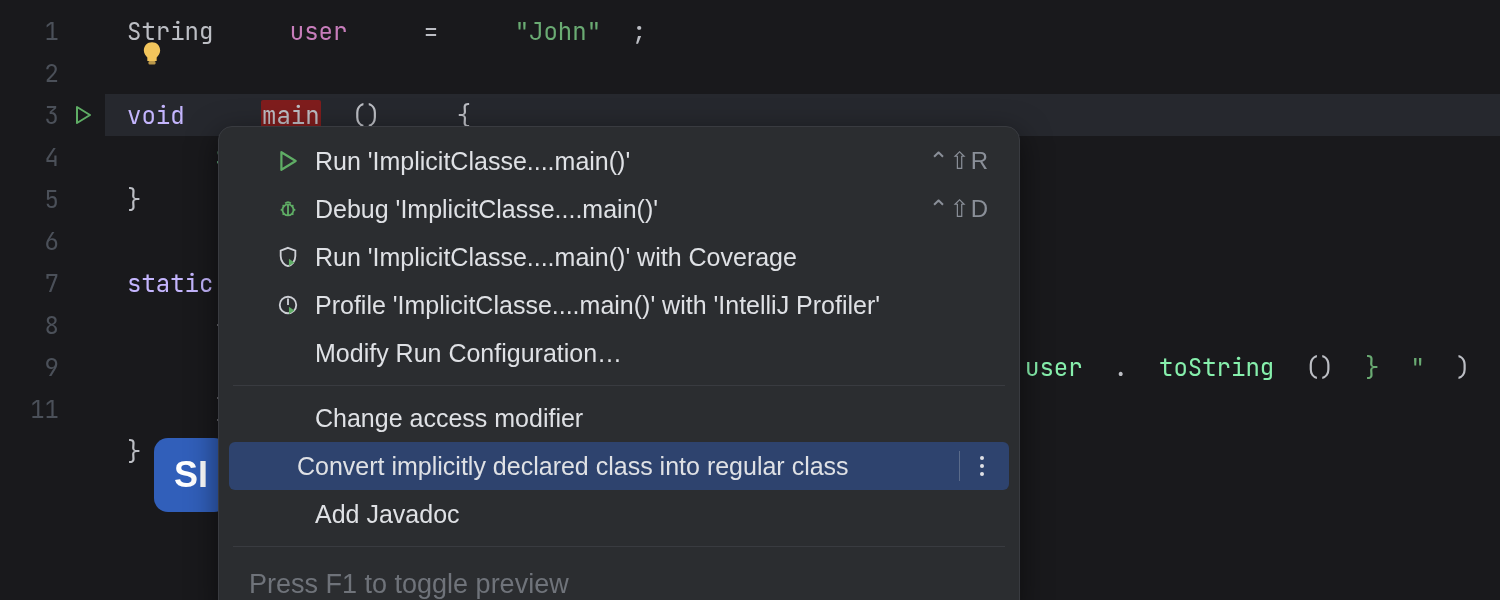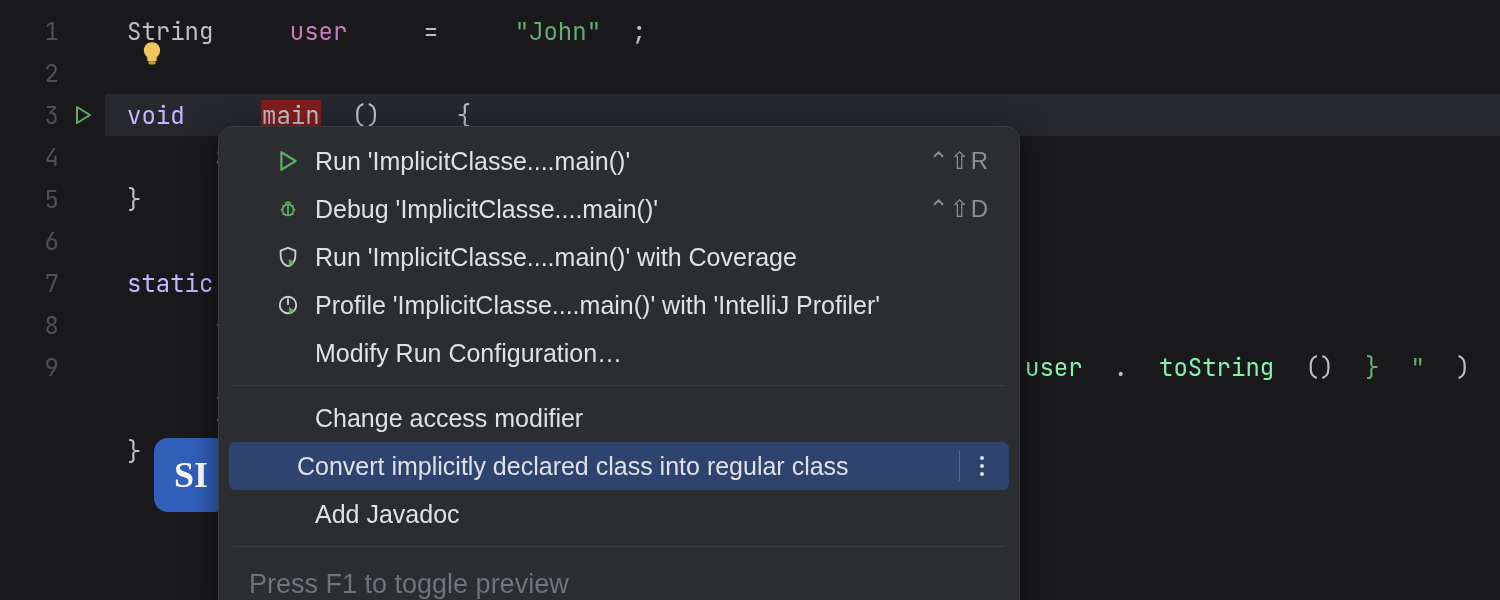--- a/index.html
+++ b/index.html
@@ -103,21 +103,21 @@
       top: 438px;
       background: #315fba;
       border-radius: 14px;
       padding: 16px 20px;
       z-index: 2;
     }
     .blue-badge-text {
       color: #fff;
       font-size: 36px;
       font-weight: 600;
-      font-family: Liberation Serif, serif;
+      font-family: Liberation Sans, sans-serif;
       margin-top: 24px;
     }
 
     .context-menu {
       position: absolute;
       left: 218px;
       top: 126px;
       width: 802px;
       background: #2b2d30;
       border: 1px solid #393b40;
@@ -228,20 +228,24 @@
         <span class="run-gutter-icon"></span>
       </div>
     <div class="gutter-row">
         <span class="line-number">8</span>
         <span class="run-gutter-icon"></span>
       </div>
     <div class="gutter-row">
         <span class="line-number">9</span>
         <span class="run-gutter-icon"></span>
       </div>
+    <div class="gutter-row">
+        <span class="line-number">11</span>
+        <span class="run-gutter-icon"></span>
+      </div>
   </div>
 
   <div class="code-area">
     <div class="highlighted-line"></div>
 
     <div class="code-line">
       <span class="tk-type">String</span><span> </span><span class="tk-identifier">user</span><span> </span><span class="tk-punct">=</span><span> </span><span class="tk-string">"John"</span><span class="tk-punct">;</span>
     </div>
     <div class="code-line"></div>
     <div class="code-line">

